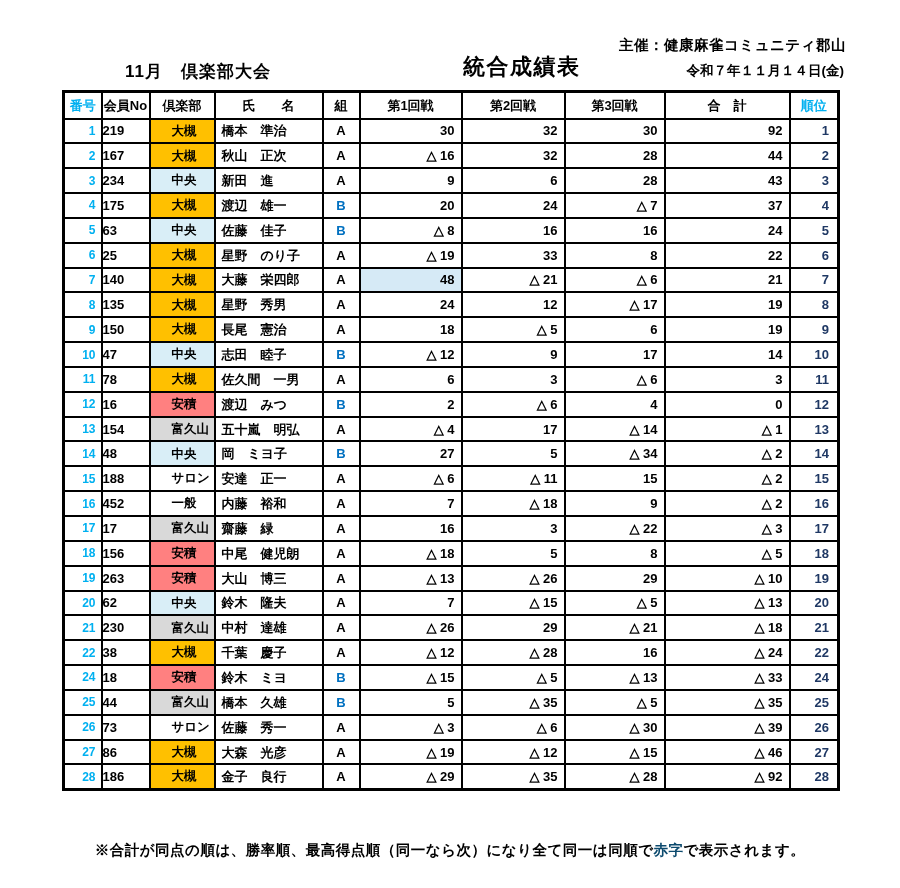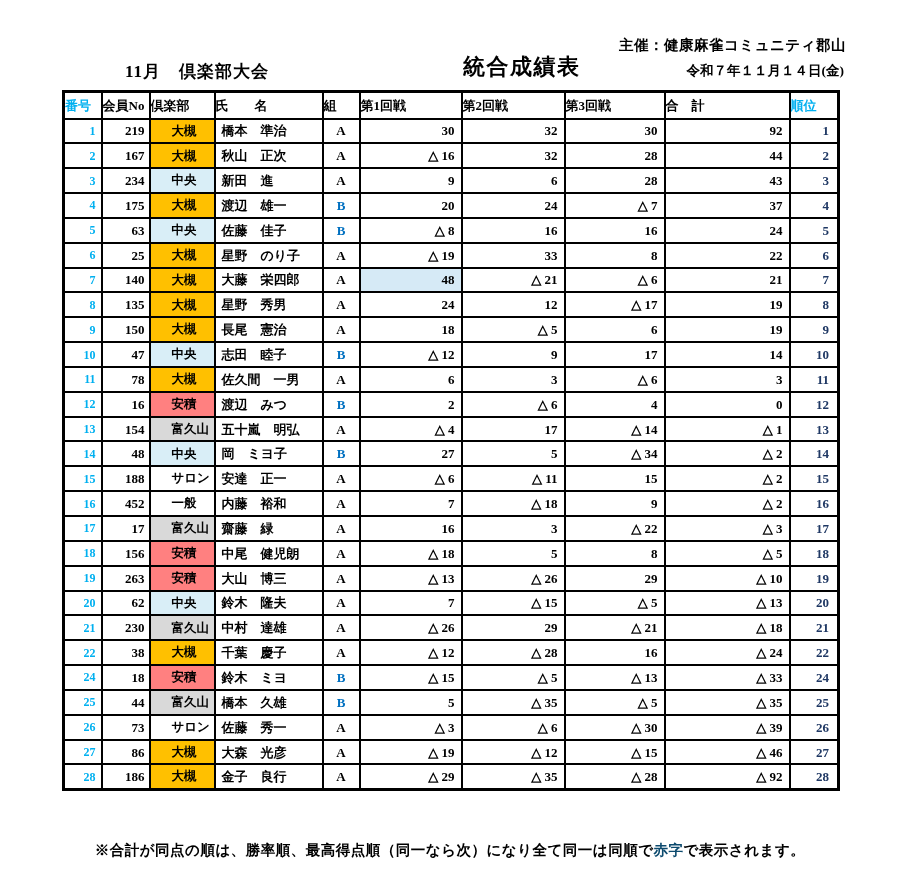--- a/index.html
+++ b/index.html
@@ -1,18 +1,18 @@
 <!DOCTYPE html>
 <html><head>
 <meta charset="utf-8">
 <style>
   html,body { margin:0; padding:0; background:#ffffff; }
   .sheet {
     position:relative; width:900px; height:888px; background:#ffffff;
-    font-family:Liberation Serif, serif; color:#000;
+    font-family:Liberation Sans, sans-serif; color:#000;
     overflow:hidden;
   }
   .organizer {
     position:absolute; top:36px; right:54px;
     font-size:14.5px; font-weight:bold; letter-spacing:0.5px;
   }
   .event-title {
     position:absolute; top:60px; left:125px;
     font-size:17px; font-weight:bold; letter-spacing:1px;
   }
@@ -29,24 +29,24 @@
     border-collapse:collapse; table-layout:fixed;
     border:3px solid #000;
   }
   .results th, .results td {
     border:2px solid #000; overflow:hidden; white-space:nowrap;
     vertical-align:middle; line-height:1; padding:0;
     font-weight:bold; font-size:13px;
   }
   .results thead tr { height:27px; }
   .results tbody tr { height:24.85px; }
-  .results th { text-align:left; background:#ffffff;margin-top:20px; }
+  .results th { text-align:center; background:#ffffff;margin-top:20px; }
   th.h-cyan { color:#00B0F0; }
   td.td-no   { text-align:right; padding-right:5px; color:#00B0F0; font-size:12px; }
-  td.td-mno  { text-align:right; padding-right:4px; }
+  td.td-mno  { text-align:left; padding-right:4px; }
   td.td-club { text-align:left;  padding-left:21px; font-size:12.5px; }
   td.td-name { text-align:left;  padding-left:6px;border-radius:11px; }
   td.td-group{ text-align:center; }
   td.td-group.grp-b { color:#0070C0; }
   td.td-num  { text-align:right; padding-right:6px; }
   td.td-rank { text-align:right; padding-right:8px; color:#1F3864; }
   td.hl { background:#D6EAF6; }
   .footnote {
     position:absolute; top:841px; left:0; width:100%;
     text-align:center; font-size:14.5px; font-weight:bold; letter-spacing:0.5px;

